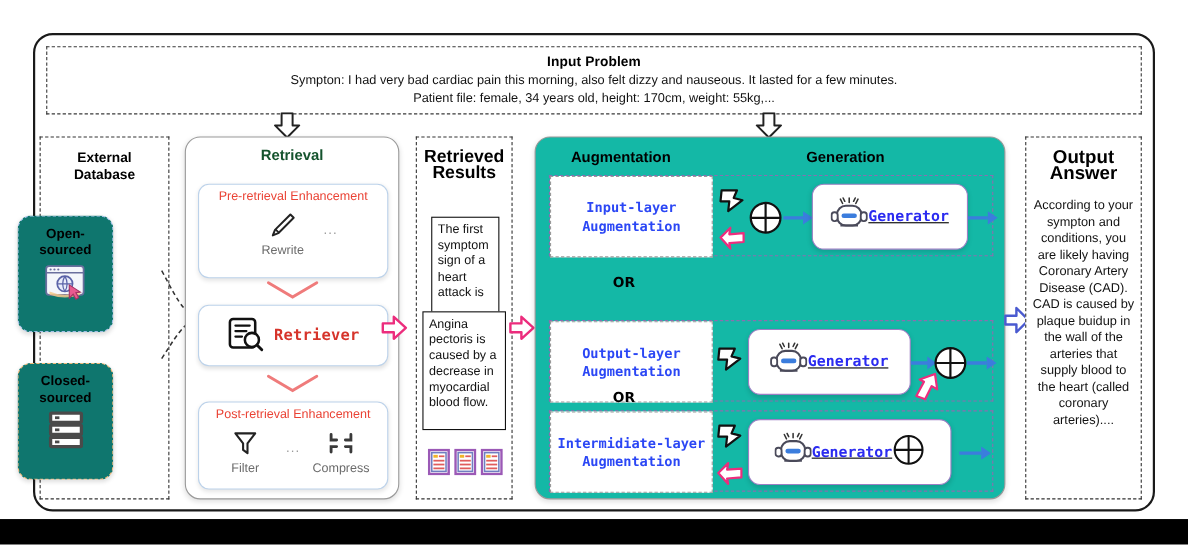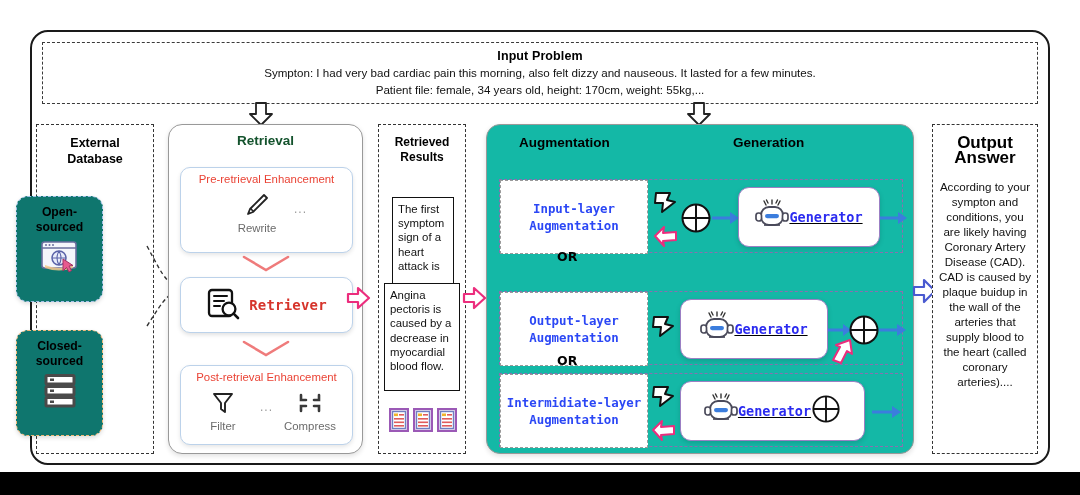--- a/index.html
+++ b/index.html
@@ -116,21 +116,21 @@
 
   
   .red-chevron { position: absolute; }
 
   
   #retrieved-results {
     left: 378px; top: 124px; width: 88px; height: 330px;
     border: 1.7px dashed #333;
   }
   #retrieved-results .rr-title {
-    text-align: center; font-size: 12px; font-weight: bold; color: #000;
+    text-align: center; font-size: 16px; font-weight: bold; color: #000;
     padding-top: 10px; line-height: 15px;
   }
   .callout {
     position: absolute; background: #fff; border: 1.5px solid #111;
     font-size: 11.4px; color: #111; line-height: 14.2px; padding: 4px 5px;
   }
   #callout-a { left: 392px; top: 197px; width: 62px; height: 110px; z-index: 3;}
   #callout-b { left: 384px; top: 283px; width: 76px; height: 108px; z-index: 4;}
   .doc-icons { position: absolute; left: 386px; top: 408px; width: 74px;
                display: flex; gap: 4px; justify-content: center; }
@@ -144,21 +144,21 @@
   #auggen .col-title {
     position: absolute; top: 10px; font-size: 13.5px; font-weight: bold; color: #000;
   }
   #title-aug { left: 32px; }
   #title-gen { left: 246px; }
 
   .aug-row {
     position: absolute; left: 12px; width: 404px; height: 74px;
     border: 1.6px dashed #8a6fb0;
   }
-  #row1 { top: 54px; }
+  #row1 { top: 34px; }
   #row2 { top: 166px; }
   #row3 { top: 248px; }
 
   .aug-label-box {
     position: absolute; left: 0px; top: 0px; width: 148px; height: 74px;
     border: 1.4px dashed #9a9a9a; background: #fff;
     display: flex; align-items: center; justify-content: center; text-align: center;
   }
   .aug-label-box span {
     font-family: "DejaVu Sans Mono", monospace;

